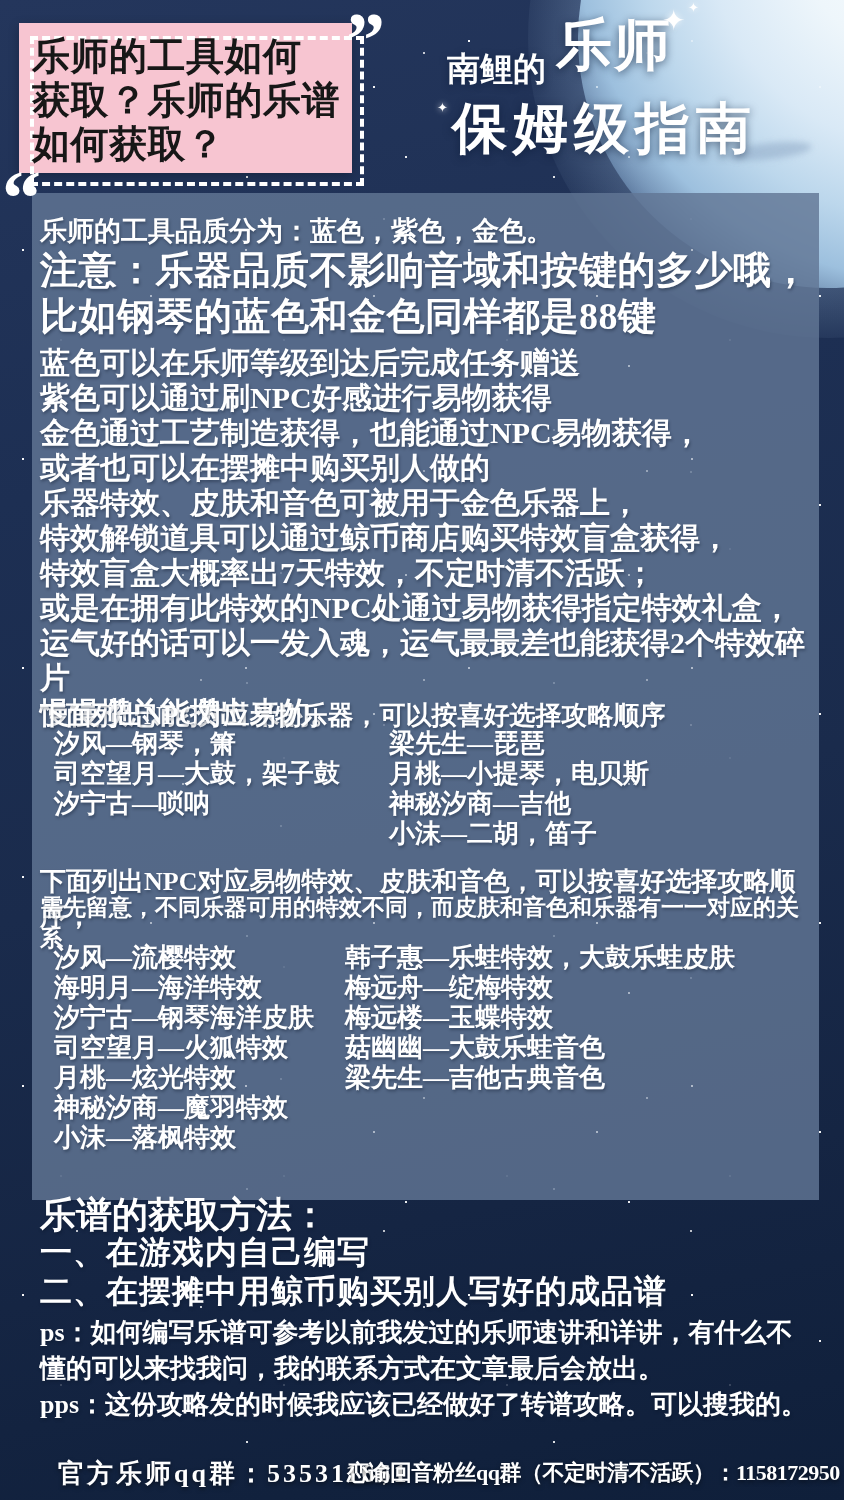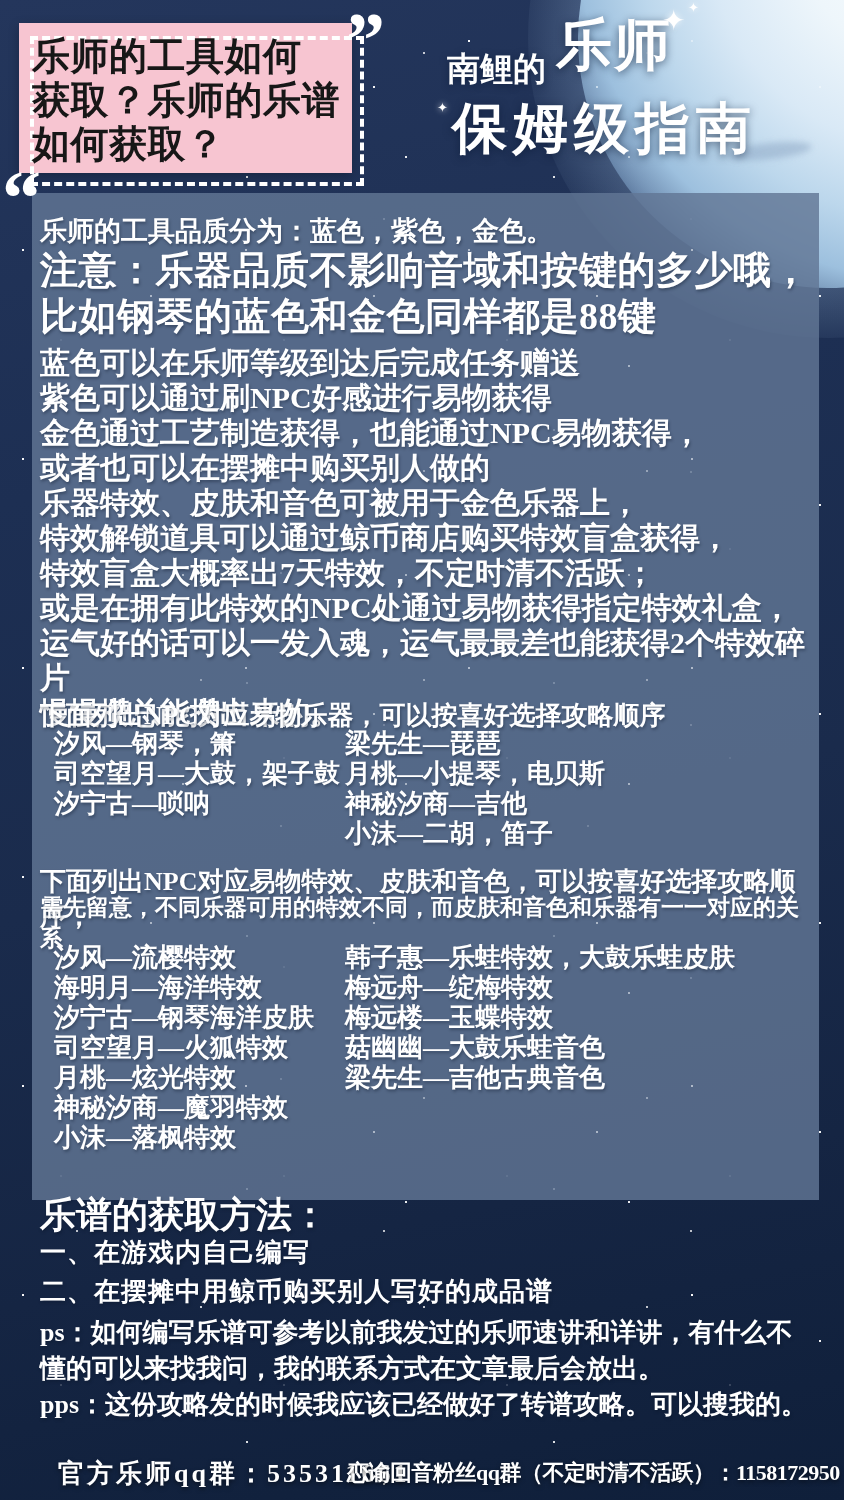--- a/index.html
+++ b/index.html
@@ -83,26 +83,26 @@
   .intro{top:20px;font-size:27px;}
   .warning{top:54px;font-size:38px;line-height:46px;color:#ee675b;letter-spacing:.5px;}
   .details{top:152px;font-size:30px;line-height:35px;}
   .list-heading{font-size:26px;}
   .list-note{font-size:23px;color:#e25146;}
   .cols{display:flex;}
   .col-l{width:291px;padding-left:14px;}
   .col-r{flex:1;}
   .cols div{font-size:26px;line-height:30px;}
   .l1-head{top:505px;}
-  .l1-cols{top:536px;width:770px;}
+  .l1-cols{top:536px;width:770px;gap:44px;}
   .l2-head{top:671px;}
   .l2-note{top:699px;}
   .l2-cols{top:735px;width:770px;margin-top:15px;}
   .score-title{top:998px;font-size:36px;left:14px;}
-  .score-methods{top:1040px;font-size:26px;line-height:39px;left:10px;letter-spacing:1px;}
+  .score-methods{top:1040px;font-size:32px;line-height:39px;left:10px;letter-spacing:1px;}
   .score-ps{top:1122px;font-size:26px;line-height:36px;}
   
   .footer-left{
     position:absolute;z-index:5;left:58px;top:1456px;color:#fff;font-weight:bold;
     font-family:"Liberation Serif",serif;font-size:26px;letter-spacing:3px;
     text-shadow:0 2px 4px rgba(0,0,0,.5);
   }
   .footer-right{
     position:absolute;z-index:5;left:347px;top:1458px;color:#fff;font-weight:bold;
     font-family:"Liberation Serif",serif;font-size:22px;letter-spacing:-.5px;

